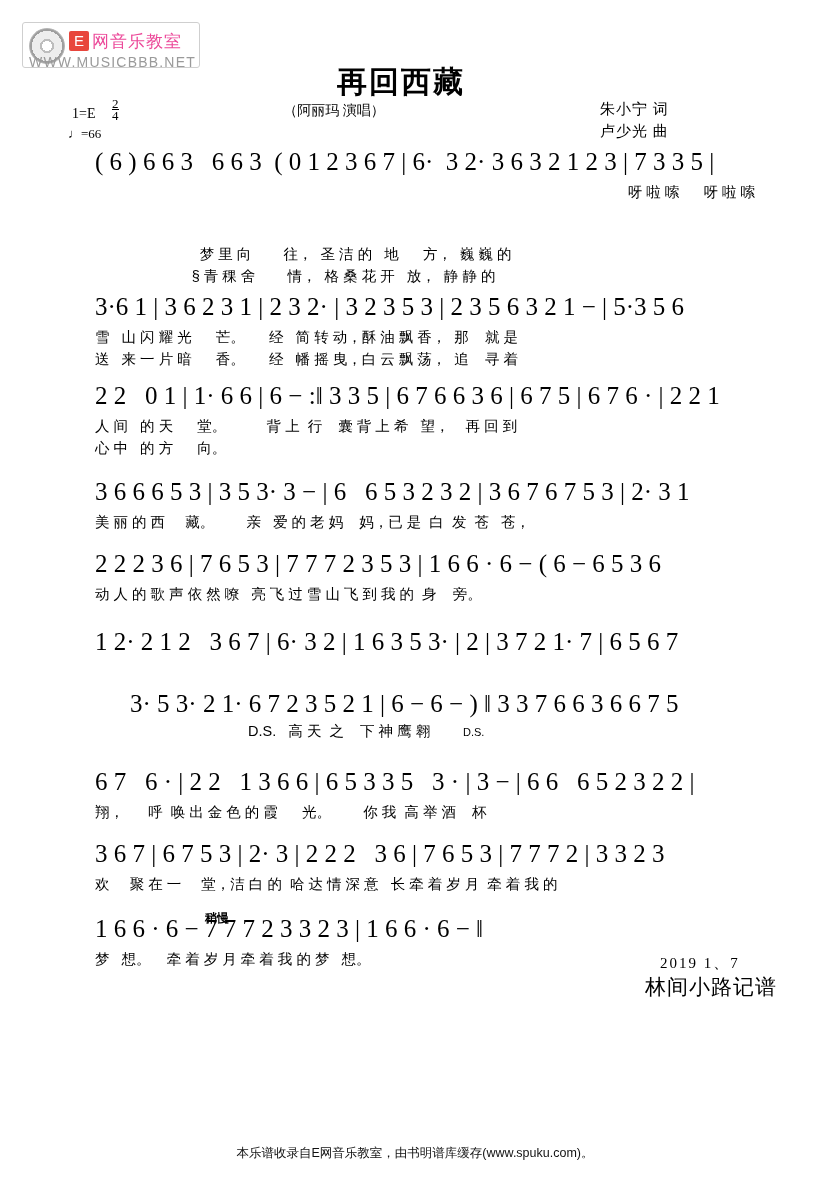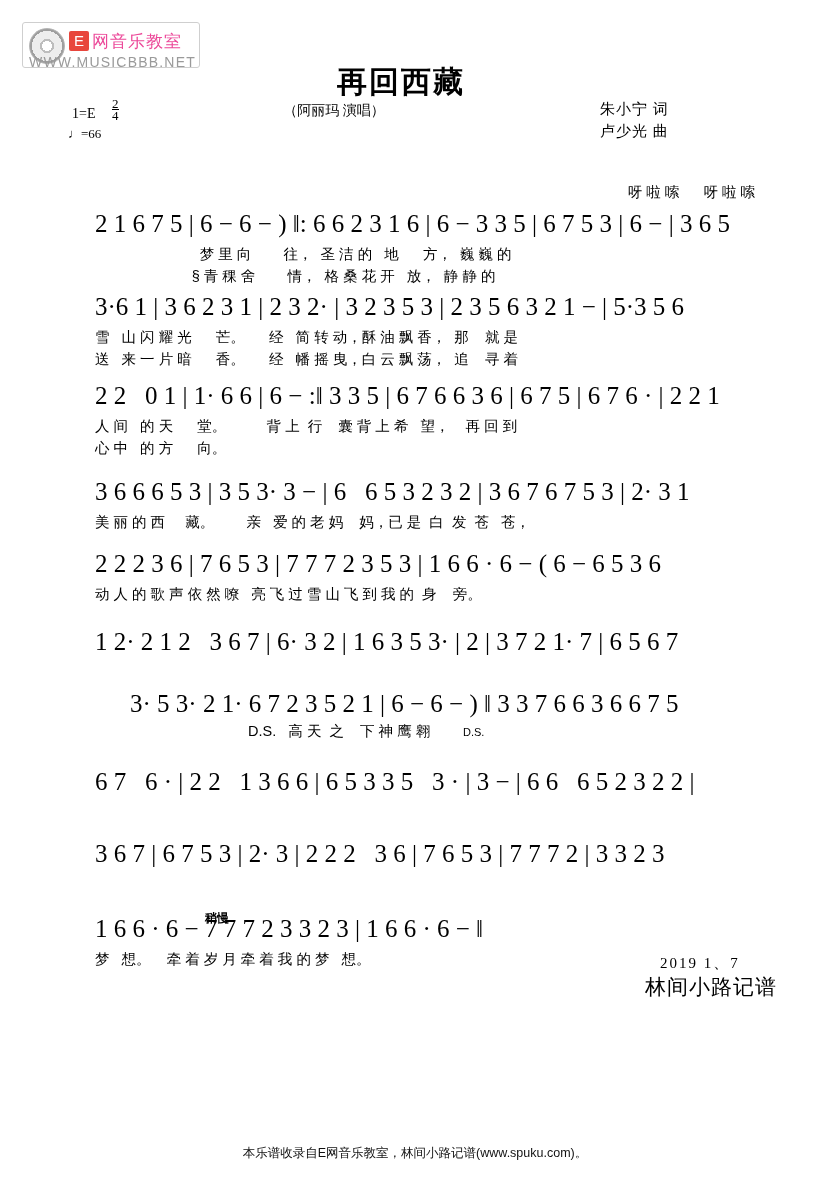--- a/index.html
+++ b/index.html
@@ -97,23 +97,23 @@
   <div class="credit1">朱小宁 词</div>
   <div class="credit2">卢少光 曲</div>
 
   <div class="keysig">1=E</div>
   <div class="meter">
     <span class="num">2</span>
     <span class="den">4</span>
   </div>
   <div class="tempo">♩=66</div>
 
+  <div class="notes" style="top:148px;">( 6 ) 6 6 3   6 6 3  ( 0 1 2 3 6 7 | 6·  3 2· 3 6 3 2 1 2 3 | 7 3 3 5 |</div>
   <div class="lyr" style="top:183px;text-align:right;">        呀 啦 嗦      呀 啦 嗦</div>
 
-  <div class="notes" style="top:210px;">2 1 6 7 5 | 6 − 6 − ) ‖: 6 6 2 3 1 6 | 6 − 3 3 5 | 6 7 5 3 | 6 − | 3 6 5</div>
   <div class="lyr" style="top:245px;">                          梦 里 向        往，  圣 洁 的   地      方，  巍 巍 的</div>
   <div class="lyr" style="top:267px;">                        § 青 稞 舍        情，  格 桑 花 开   放，  静 静 的</div>
 
   <div class="notes" style="top:293px;">3·6 1 | 3 6 2 3 1 | 2 3 2· | 3 2 3 5 3 | 2 3 5 6 3 2 1 − | 5·3 5 6</div>
   <div class="lyr" style="top:328px;">雪   山 闪 耀 光      芒。      经   简 转 动，酥 油 飘 香，  那    就 是</div>
   <div class="lyr" style="top:350px;">送   来 一 片 暗      香。      经   幡 摇 曳，白 云 飘 荡，  追    寻 着</div>
 
   <div class="notes" style="top:382px;">2 2   0 1 | 1· 6 6 | 6 − :‖ 3 3 5 | 6 7 6 6 3 6 | 6 7 5 | 6 7 6 · | 2 2 1</div>
   <div class="lyr" style="top:439px;">心 中   的 方      向。</div>
   <div class="lyr" style="top:417px;">人 间   的 天      堂。          背 上  行    囊 背 上 希   望，    再 回 到</div>
@@ -123,26 +123,28 @@
 
   <div class="notes" style="top:550px;">2 2 2 3 6 | 7 6 5 3 | 7 7 7 2 3 5 3 | 1 6 6 · 6 − ( 6 − 6 5 3 6</div>
   <div class="lyr" style="top:585px;">动 人 的 歌 声 依 然 嘹   亮 飞 过 雪 山 飞 到 我 的  身    旁。</div>
 
   <div class="notes" style="top:628px;">1 2· 2 1 2   3 6 7 | 6· 3 2 | 1 6 3 5 3· | 2 | 3 7 2 1· 7 | 6 5 6 7</div>
 
   <div class="notes" style="top:690px;margin-left:35px;">3· 5 3· 2 1· 6 7 2 3 5 2 1 | 6 − 6 − ) ‖ 3 3 7 6 6 3 6 6 7 5</div>
   <div class="lyr" style="top:722px;">                                      D.S.   高 天  之    下 神 鹰 翱</div>
 
   <div class="notes" style="top:768px;">6 7   6 · | 2 2   1 3 6 6 | 6 5 3 3 5   3 · | 3 − | 6 6   6 5 2 3 2 2 |</div>
+  <div class="lyr" style="top:803px;">翔，      呼  唤 出 金 色 的 霞      光。        你 我  高 举 酒    杯</div>
 
   <div class="notes" style="top:840px;">3 6 7 | 6 7 5 3 | 2· 3 | 2 2 2   3 6 | 7 6 5 3 | 7 7 7 2 | 3 3 2 3</div>
+  <div class="lyr" style="top:875px;">欢     聚 在 一     堂，洁 白 的  哈 达 情 深 意   长 牵 着 岁 月  牵 着 我 的</div>
 
   <div class="notes" style="top:915px;">1 6 6 · 6 − 7 7 7 2 3 3 2 3 | 1 6 6 · 6 − ‖</div>
   <div class="lyr" style="top:950px;">梦   想。    牵 着 岁 月 牵 着 我 的 梦   想。</div>
 
   <div class="ann" style="left:463px;top:726px;">D.S.</div>
   <div class="ann-b" style="left:205px;top:910px;">稍慢</div>
 
   <div class="sig1">林间小路记谱</div>
   <div class="sig2">2019 1、7</div>
 
-  <div class="footer">本乐谱收录自E网音乐教室，林间小路记谱(www.spuku.com)。</div>
+  <div class="footer">本乐谱收录自E网音乐教室，由书明谱库缓存(www.spuku.com)。</div>
 </div>
 
 </body></html>

